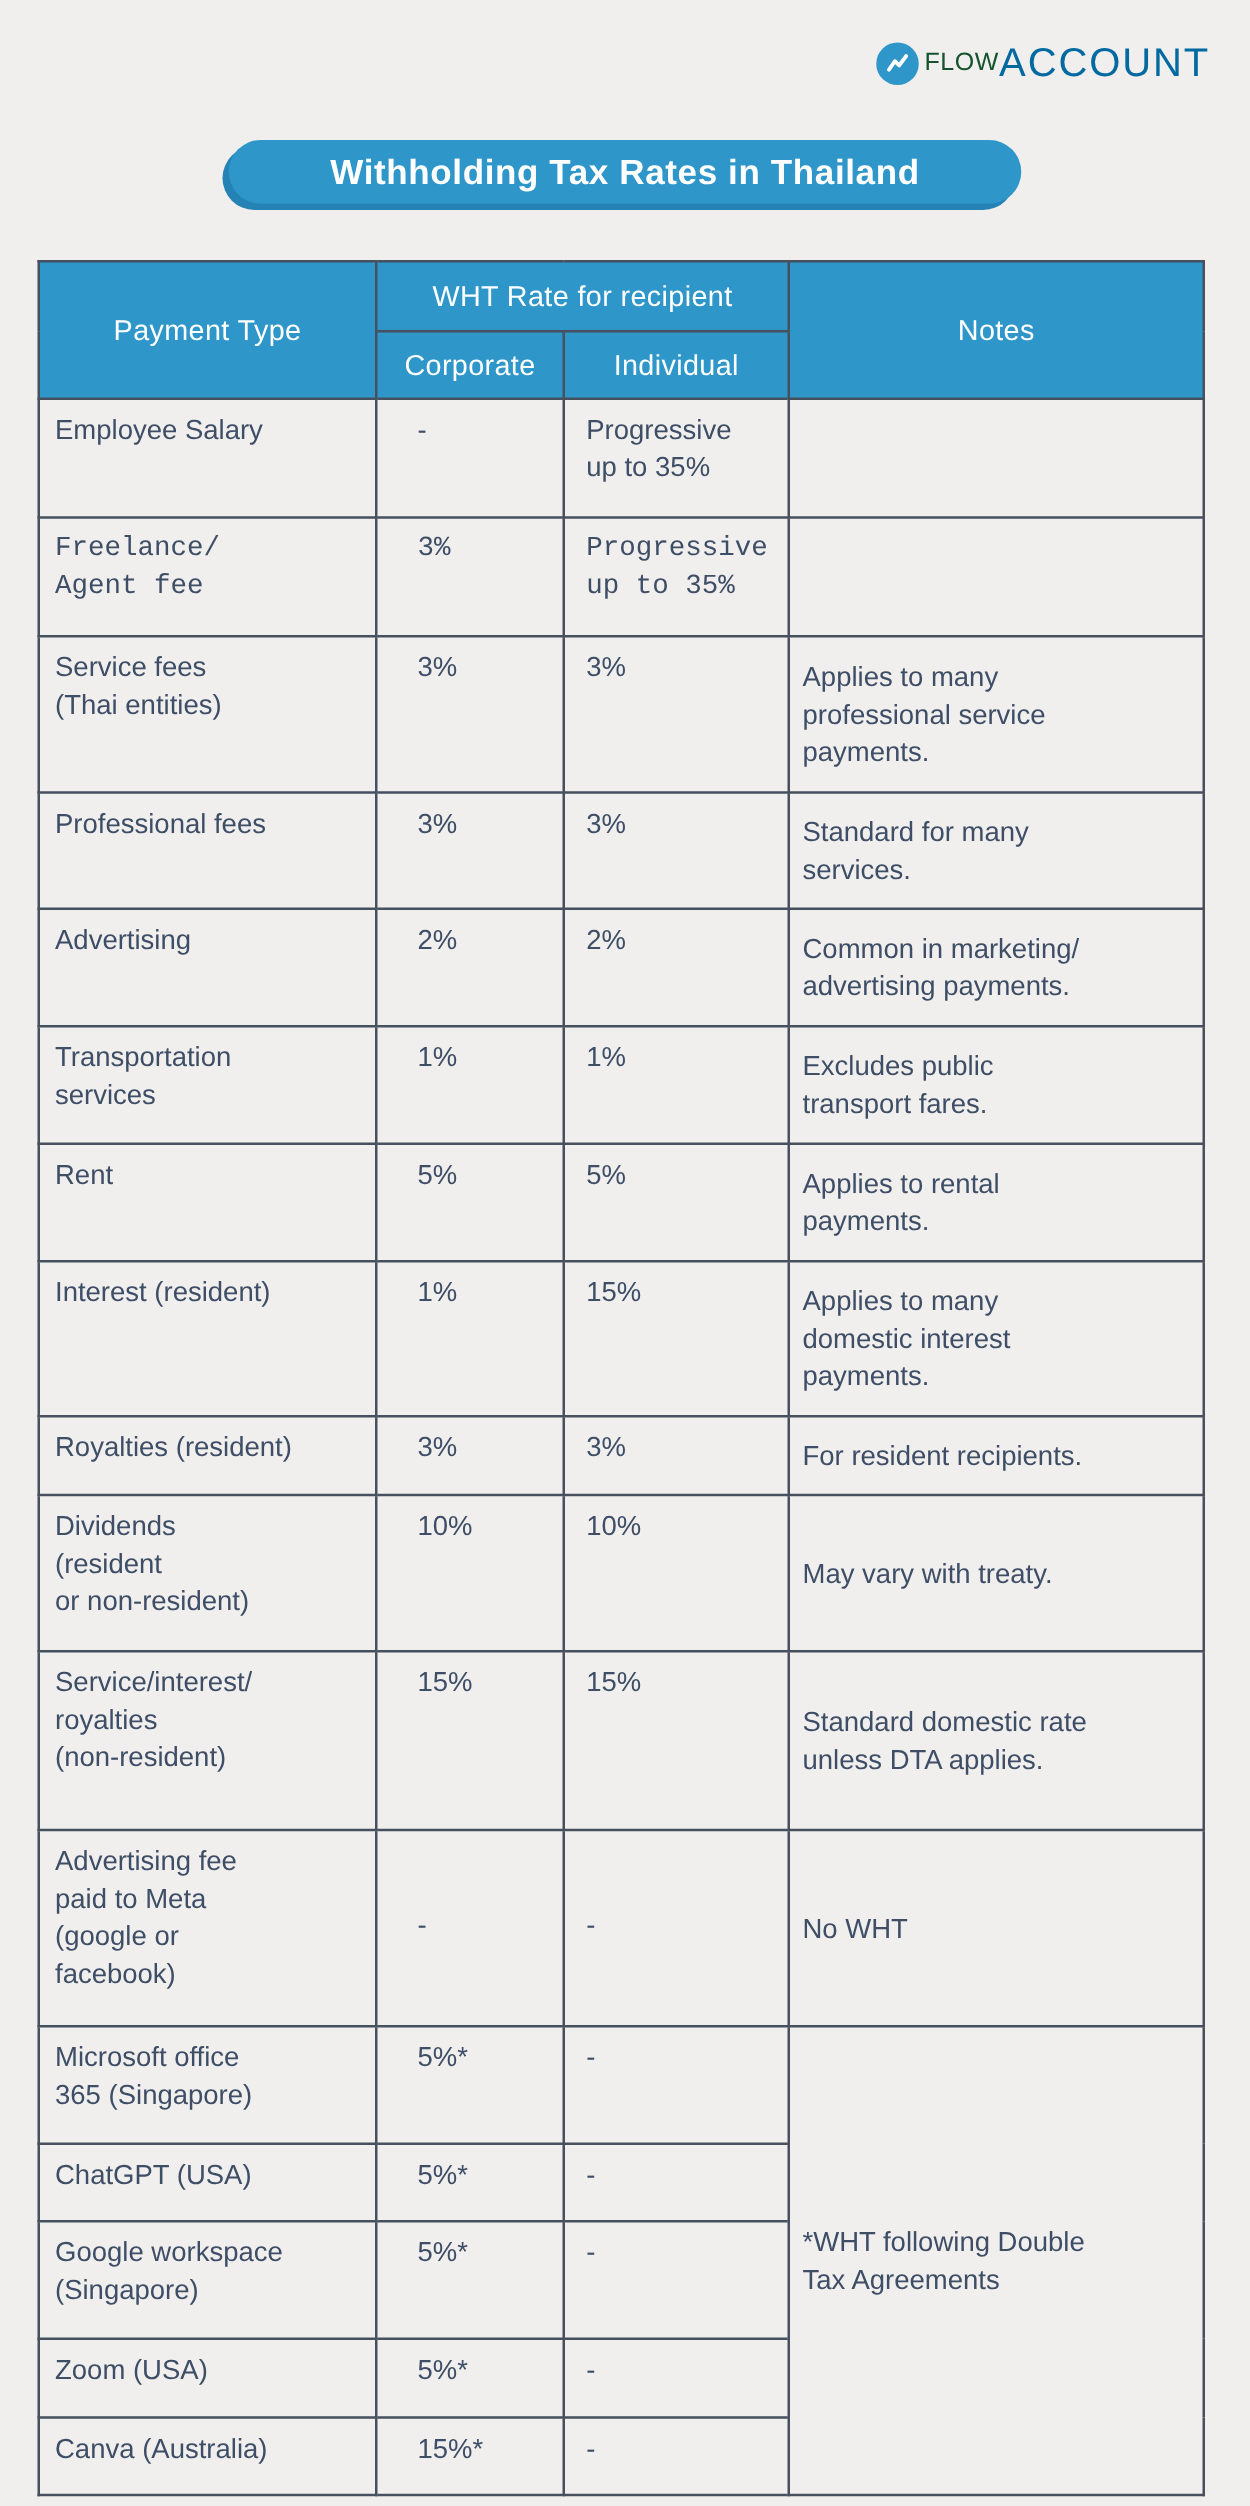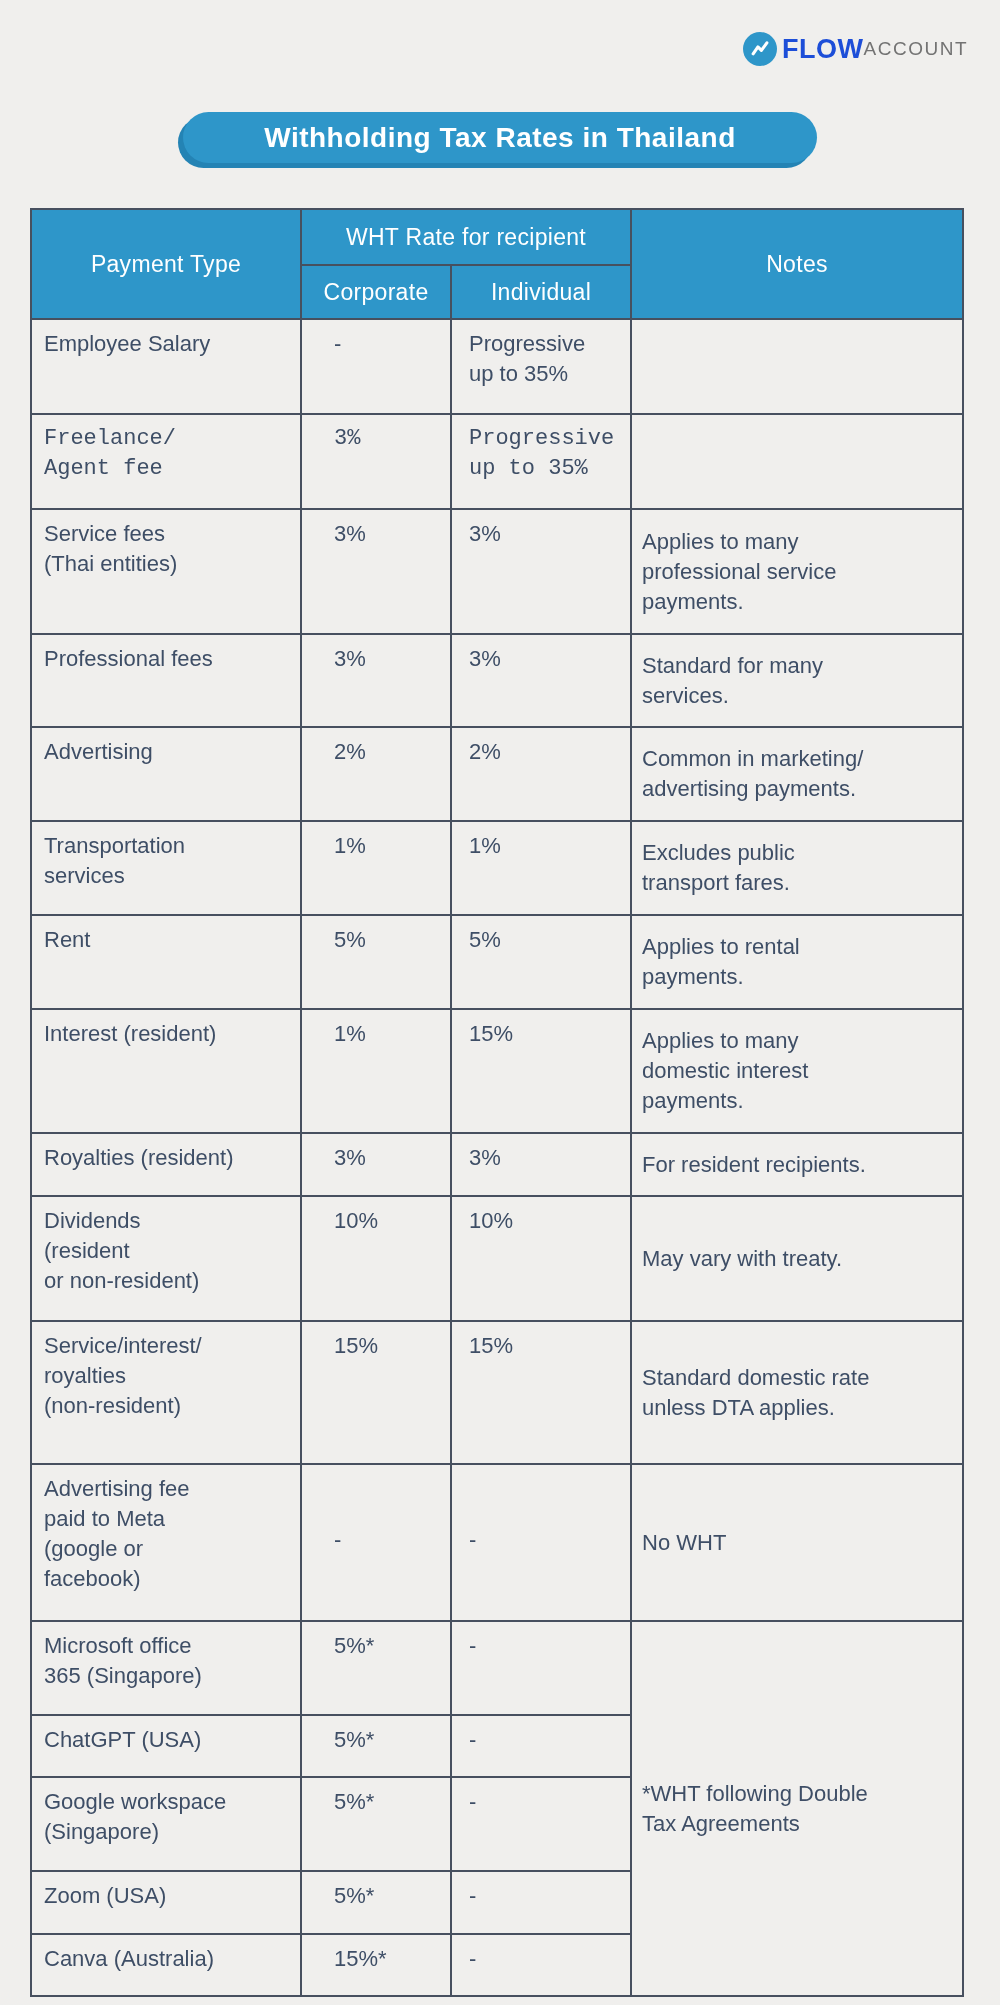--- a/index.html
+++ b/index.html
@@ -27,29 +27,29 @@
     width: 34px;
     height: 34px;
     border-radius: 50%;
     background: #2e96c9;
     display: flex;
     align-items: center;
     justify-content: center;
     margin-right: 5px;
   }
   .logo-flow {
-    font-size: 27px;
-    font-weight: bold;
-    color: #1d4ed8;
+    font-size: 20px;
+    font-weight: normal;
+    color: #14532d;
     letter-spacing: 0.5px;
   }
   .logo-account {
-    font-size: 19px;
+    font-size: 32px;
     font-weight: normal;
-    color: #737373;
+    color: #0369a1;
     letter-spacing: 1.5px;
   }
 
   
   .title-pill {
     position: absolute;
     top: 112px;
     left: 50%;
     transform: translateX(-50%);
     width: 634px;

